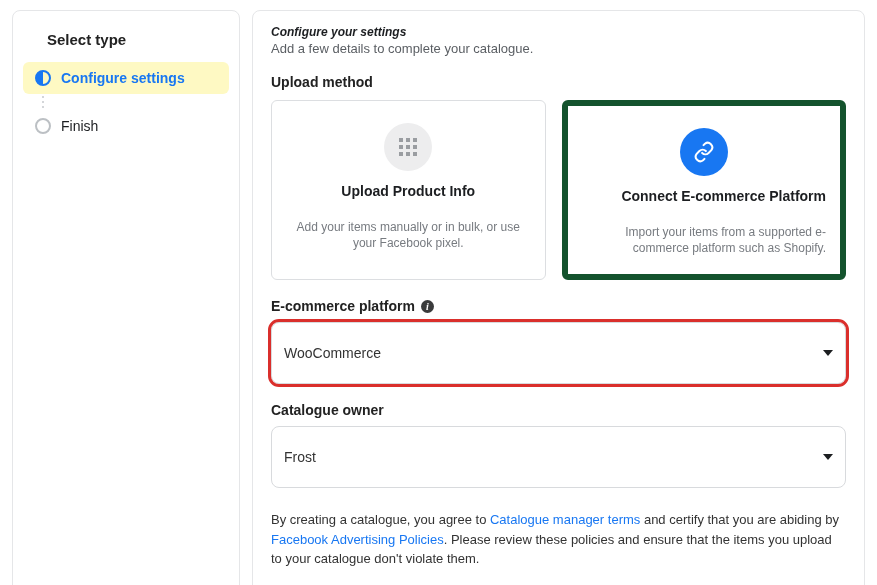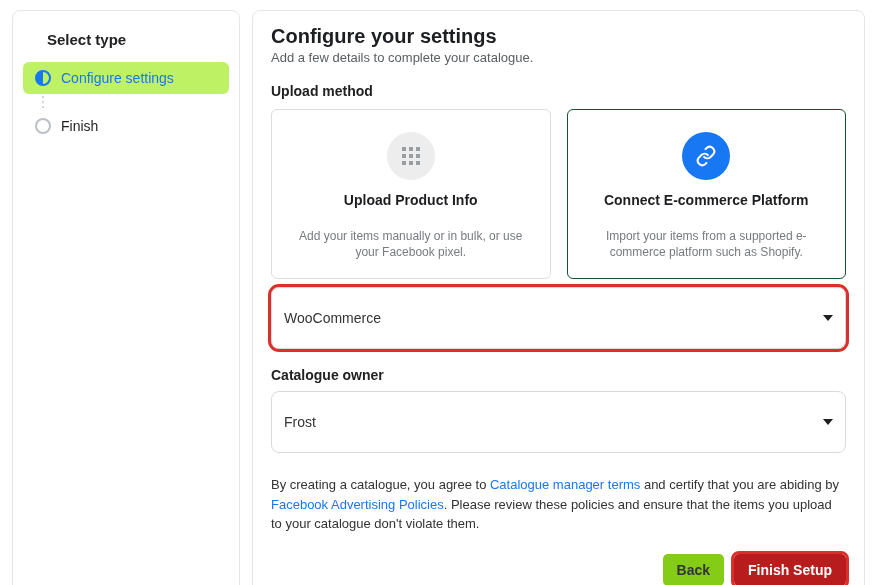--- a/index.html
+++ b/index.html
@@ -30,23 +30,23 @@
   }
   .step {
     display: flex;
     align-items: center;
     padding: 8px 12px;
     border-radius: 6px;
     font-size: 14px;
     color: #1c1e21;
   }
   .step.active {
-    background: #bef264;
+    background: #fef9c3;
     color: #1877f2;
-    font-weight: 400;
+    font-weight: 700;
   }
   .step.active .step-circle { border-color: #1877f2; }
   .step-circle {
     width: 16px;
     height: 16px;
     border-radius: 50%;
     border: 2px solid #bcc0c4;
     margin-right: 10px;
     flex-shrink: 0;
     position: relative;
@@ -73,23 +73,24 @@
   }
 
   .main-panel {
     flex: 1;
     border: 1px solid #e5e6e8;
     border-radius: 8px;
     padding: 14px 18px 18px 18px;
     position: relative;
   }
   .main-title {
-    font-size: 20px;
+    font-size: 12px;
     font-weight: 700;
     color: #1c1e21;
+    font-style: italic;
   }
   .subtitle {
     color: #5a5e63;
     font-size: 13px;
     margin-top: 2px;
   }
   .section-label {
     font-size: 14px;
     font-weight: 700;
     color: #222;
@@ -118,21 +119,22 @@
   }
   .card {
     flex: 1;
     border: 1px solid #dcdee1;
     border-radius: 6px;
     padding: 22px 14px 18px 14px;
     text-align: center;
     cursor: pointer;
   }
   .card.selected {
-    border: 1px solid #14532d;
+    border: 6px solid #14532d;
+    text-align: right;
   }
   .card .icon-wrap {
     width: 48px; height: 48px;
     border-radius: 50%;
     margin: 0 auto 12px auto;
     display: flex;
     align-items: center;
     justify-content: center;
   }
   .icon-wrap.gray { background: #ededee; color: #8c8f93; }
@@ -257,20 +259,24 @@
           <svg width="22" height="22" viewBox="0 0 24 24" fill="none" stroke="#fff" stroke-width="2.2" stroke-linecap="round">
               <path d="M10 13a5 5 0 0 0 7 0l3-3a5 5 0 0 0-7-7l-1.5 1.5"></path>
               <path d="M14 11a5 5 0 0 0-7 0l-3 3a5 5 0 0 0 7 7l1.5-1.5"></path>
             </svg>
         </div>
         <div class="card-title">Connect E-commerce Platform</div>
         <div class="card-desc">Import your items from a supported e-commerce platform such as Shopify.</div>
       </div>
     </div>
 
+    <div class="section-label">
+      <span>E-commerce platform</span>
+      <span class="info-icon">i</span>
+    </div>
     <div class="select-wrap">
       <div class="select-box highlight">
         <span>WooCommerce</span>
         <span class="caret"></span>
       </div>
     </div>
 
     <div class="section-label">
       <span>Catalogue owner</span>
     </div>

